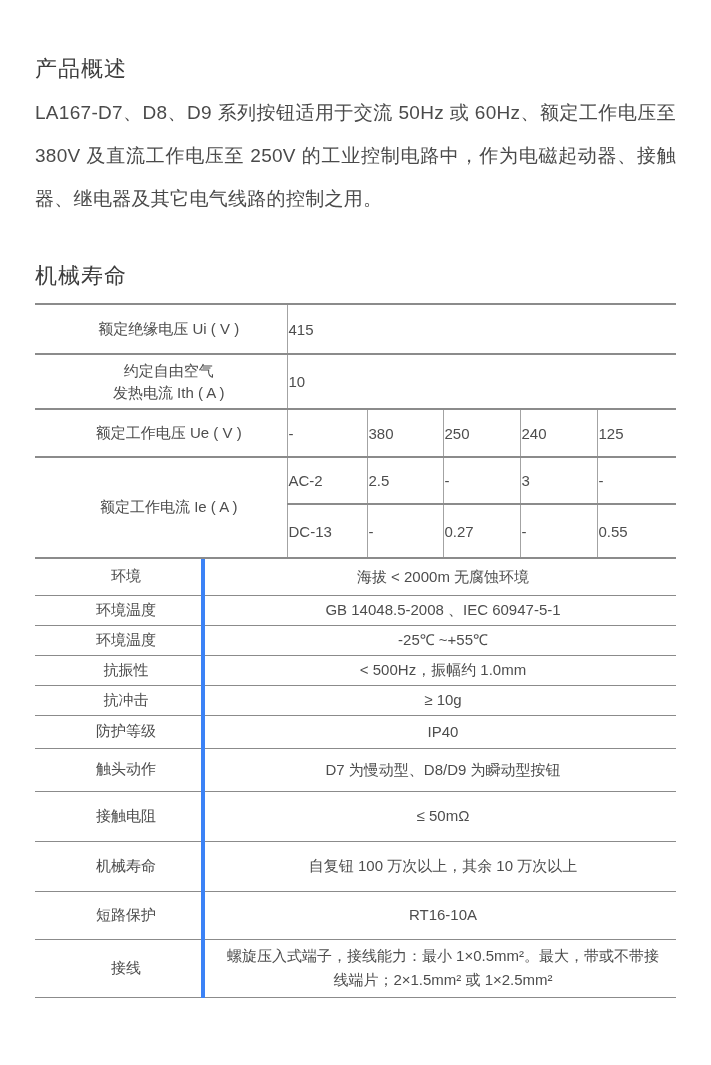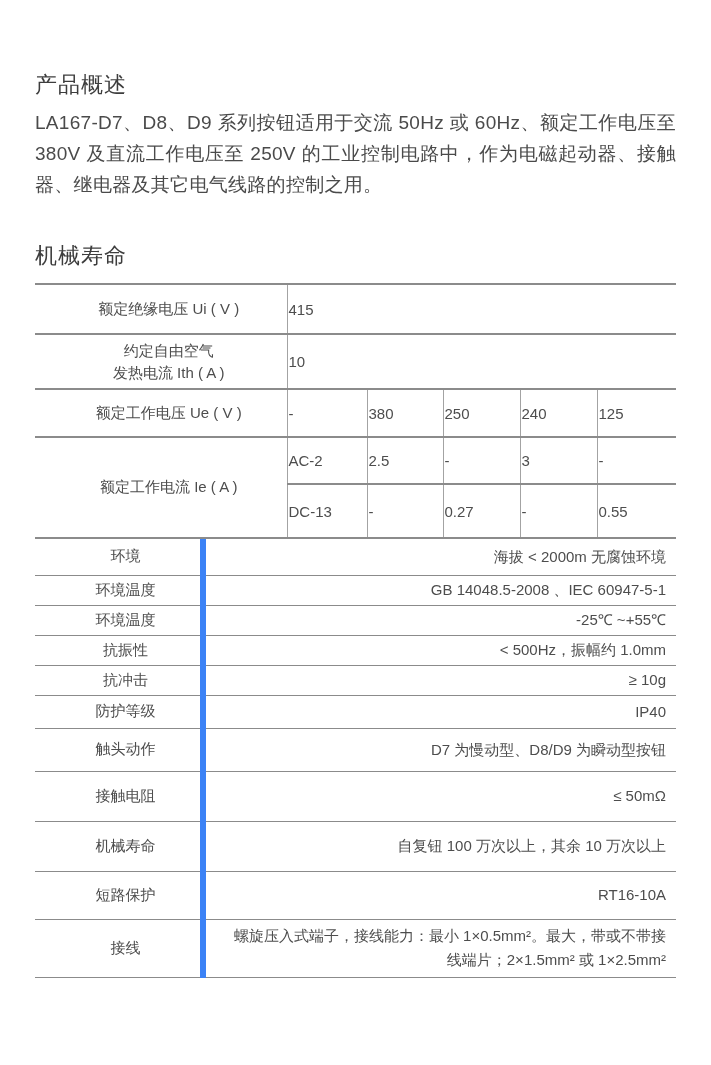--- a/index.html
+++ b/index.html
@@ -11,34 +11,33 @@
     width: 711px;
     height: 1065px;
     font-family: "Liberation Sans", sans-serif;
     color: #4a4a4a;
     overflow: hidden;
   }
   .page {
     box-sizing: border-box;
     width: 711px;
     padding: 54px 35px 0 35px;
-    margin-top: 16px;
   }
   .section-heading {
     margin: 0;
     font-size: 22px;
     line-height: 30px;
     font-weight: 400;
     color: #3d3d3d;
     letter-spacing: 1px;
   }
   .overview-text {
     margin: 7px 0 0 0;
     font-size: 19px;
-    line-height: 31px;
+    line-height: 43px;
     color: #4a4a4a;
     letter-spacing: 0.3px;
     text-align: justify;
   }
   .params-heading {
     margin-top: 41px;
   }
 
   table {
     border-collapse: collapse;
@@ -71,22 +70,22 @@
     white-space: pre-line;
     line-height: 22px;
   }
 
   
   .detail-table td {
     border-bottom: 1px solid #8b8b8b;
     vertical-align: middle;
   }
   .detail-table td.val {
-    border-left: 6px solid #3b82f6;
-    text-align: right;
+    border-left: 4px solid #3b82f6;
+    text-align: center;
     padding-left: 15px;
     padding-right: 10px;
     line-height: 24px;
   }
 </style>
 </head>
 <body>
 
 <div class="page">
 

